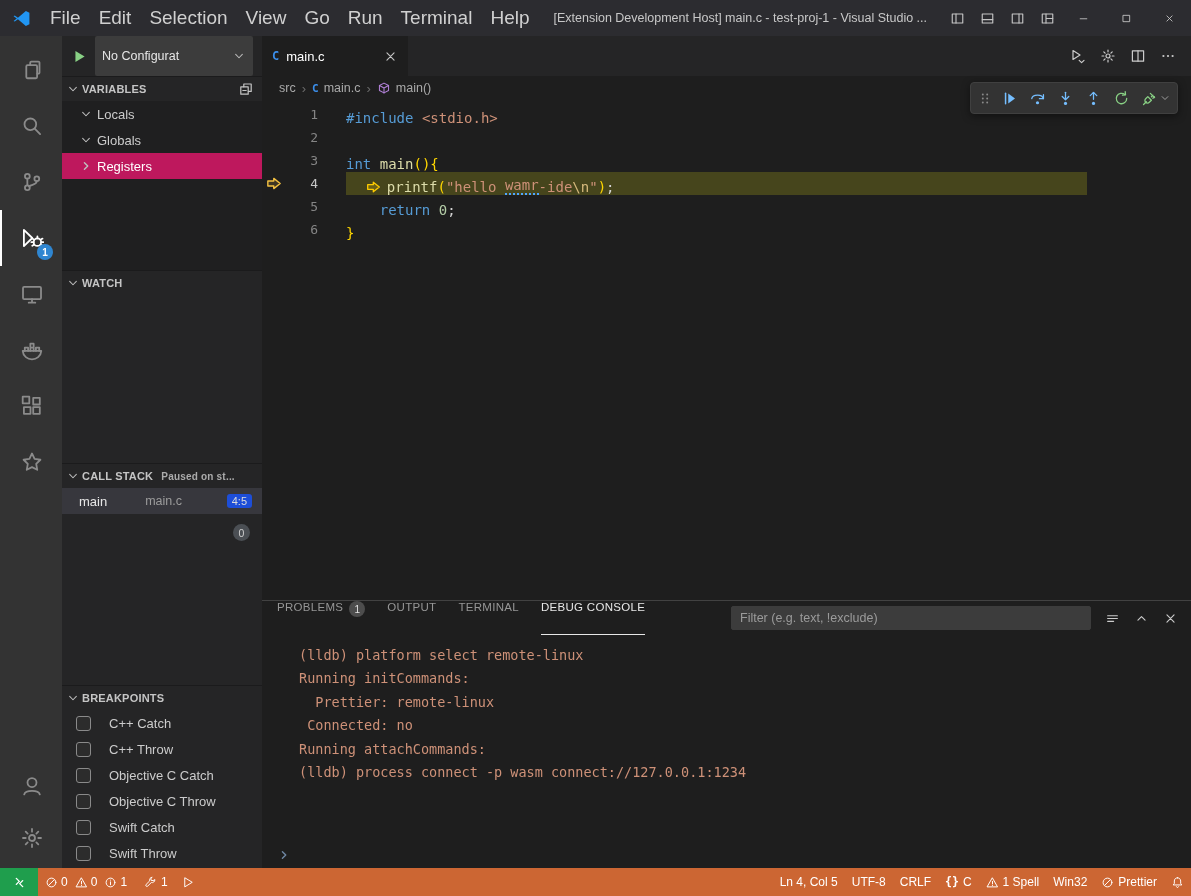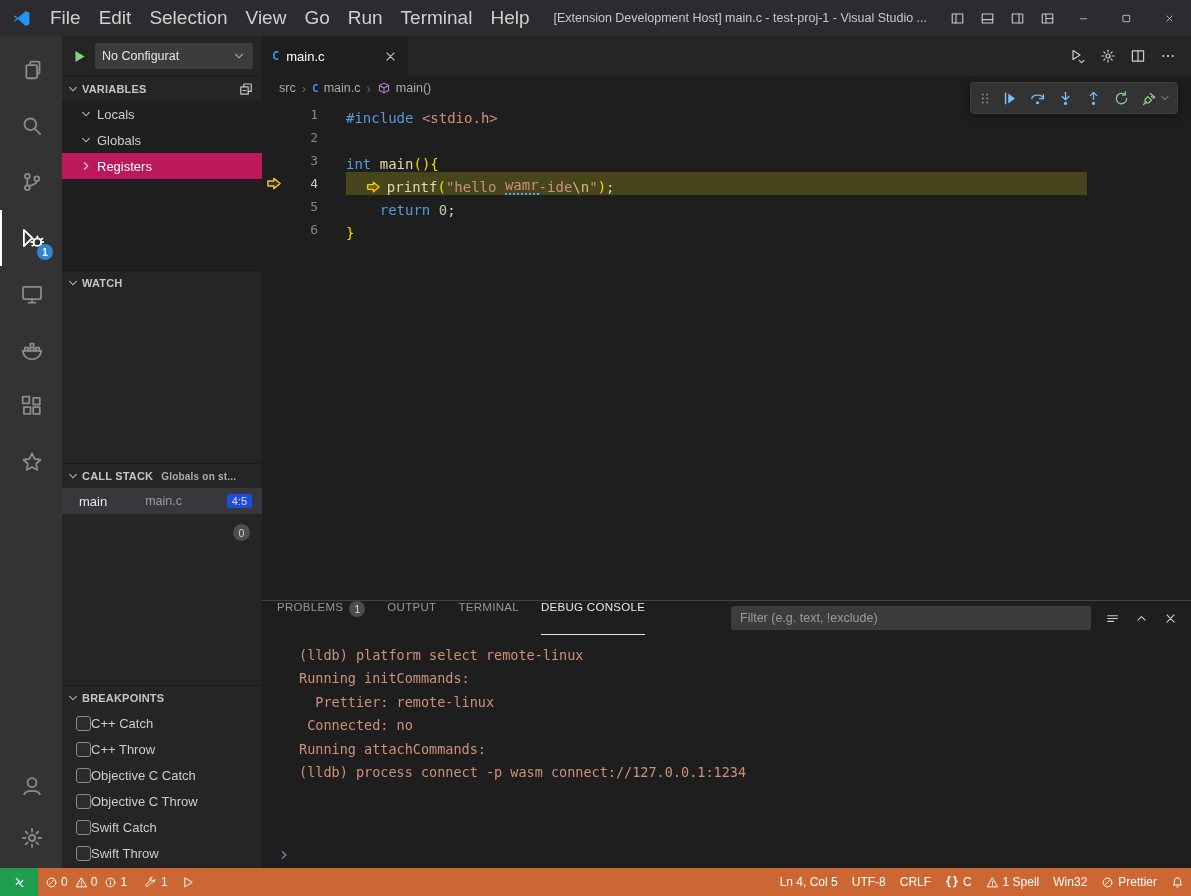--- a/index.html
+++ b/index.html
@@ -31,37 +31,37 @@
   .act-item .icon{width:24px;height:24px}
   .act-badge{position:absolute;right:9px;bottom:6px;min-width:16px;height:16px;border-radius:8px;background:#2f86d1;color:#fff;font-size:10px;font-weight:700;display:flex;align-items:center;justify-content:center}
   .act-spacer{flex:1}
   .act-bottom .act-item{height:52px}
   .act-bottom{padding-bottom:4px}
 
   
   .sidebar{width:200px;background:#252526;display:flex;flex-direction:column;min-height:0;font-size:13px}
   .config-bar{height:40px;flex:0 0 40px;display:flex;align-items:center;padding:0 9px;gap:7px}
   .config-play{color:#89D185;width:17px;height:17px}
-  .config-dd{flex:1;height:26px;background:#3c3c3c;border-radius:2px;display:flex;align-items:center;padding:0 7px;color:#e6e6e6;font-size:12.5px;cursor:pointer}
+  .config-dd{flex:1;height:40px;background:#3c3c3c;border-radius:2px;display:flex;align-items:center;padding:0 7px;color:#e6e6e6;font-size:12.5px;cursor:pointer}
   .config-dd .chev{margin-left:auto;width:14px;height:14px;color:#bbb}
   .pane{display:flex;flex-direction:column;border-top:1px solid #1b1b1c;min-height:0}
   .pane-header{height:24px;flex:0 0 24px;display:flex;align-items:center;padding:0 8px 0 4px;font-size:11px;font-weight:700;color:#c5c5c5;letter-spacing:.2px;cursor:pointer}
   .pane-header .chev{width:14px;height:14px;color:#bdbdbd;margin-right:2px}
   .pane-status{font-size:10px;color:#ababab;margin-left:8px;font-weight:700}
   .pane-hdr-action{margin-left:auto;width:16px;height:16px;color:#c5c5c5;cursor:pointer}
   .pane-body{flex:1;min-height:0;overflow:hidden}
   .pane-body.shaded{background:#1f1f20}
   .tree-row{height:26px;display:flex;align-items:center;padding-left:17px;gap:4px;color:#cccccc;cursor:pointer}
   .tree-row .chev{width:14px;height:14px;color:#c0c0c0}
   .tree-row.selected{background:#be185d;color:#ffffff}
   .frame-row{height:26px;display:flex;align-items:center;padding:0 10px 0 17px;background:#37373d;color:#e6e6e6;cursor:pointer}
   .frame-file{color:#9c9c9c;margin-left:38px;font-size:12.5px}
   .frame-badge{margin-left:auto;background:#1d4ed8;border-radius:3px;padding:1px 5px;font-size:11px;color:#dcdcdc}
   .cs-zero{width:17px;height:17px;border-radius:50%;background:#4b4f54;color:#cfcfcf;font-size:10.5px;display:flex;align-items:center;justify-content:center;margin:10px 12px 0 auto}
-  .bp-row{height:26px;display:flex;align-items:center;padding-left:14px;gap:0;color:#cccccc;cursor:pointer}
+  .bp-row{height:26px;display:flex;align-items:center;padding-left:14px;gap:18px;color:#cccccc;cursor:pointer}
   .bp-box{width:15px;height:15px;flex:0 0 15px;border:1px solid #8a8a8a;border-radius:3px;background:#2c2c2c}
 
   
   .editor-col{flex:1;display:flex;flex-direction:column;min-width:0;position:relative}
   .tabstrip{height:40px;flex:0 0 40px;background:#252526;display:flex;align-items:stretch}
   .tab{width:146px;background:#1e1e1e;display:flex;align-items:center;gap:7px;padding:0 10px;cursor:pointer}
   .tab-c{color:#3b8eea;font-weight:700;font-size:12px;font-family:"DejaVu Sans Mono",monospace}
   .tab-label{font-size:13px;color:#ffffff}
   .tab-close{margin-left:auto;width:15px;height:15px;color:#c5c5c5;cursor:pointer}
   .editor-actions{margin-left:auto;display:flex;align-items:center;padding-right:10px;gap:4px}
@@ -366,21 +366,21 @@
       </div>
 
       <div class="pane" style="flex:0 0 222px">
         <div class="pane-header">
           <span class="chev icon">
               <svg viewBox="0 0 16 16" fill="none" stroke="currentColor" stroke-width="1.2" stroke-linecap="round" stroke-linejoin="round" style="width:100%;height:100%;display:block">
                 <path d="M4.2 6.2 8 10l3.8-3.8"></path>
               </svg>
             </span>
           <span>CALL STACK</span>
-          <span class="pane-status">Globals on st...</span>
+          <span class="pane-status">Paused on st...</span>
         </div>
         <div class="pane-body" id="callStackBody">
             <div class="frame-row">
               <span>main</span>
               <span class="frame-file">main.c</span>
               <span class="frame-badge">4:5</span>
             </div>
             <div class="cs-zero">0</div>
           </div>
       </div>

